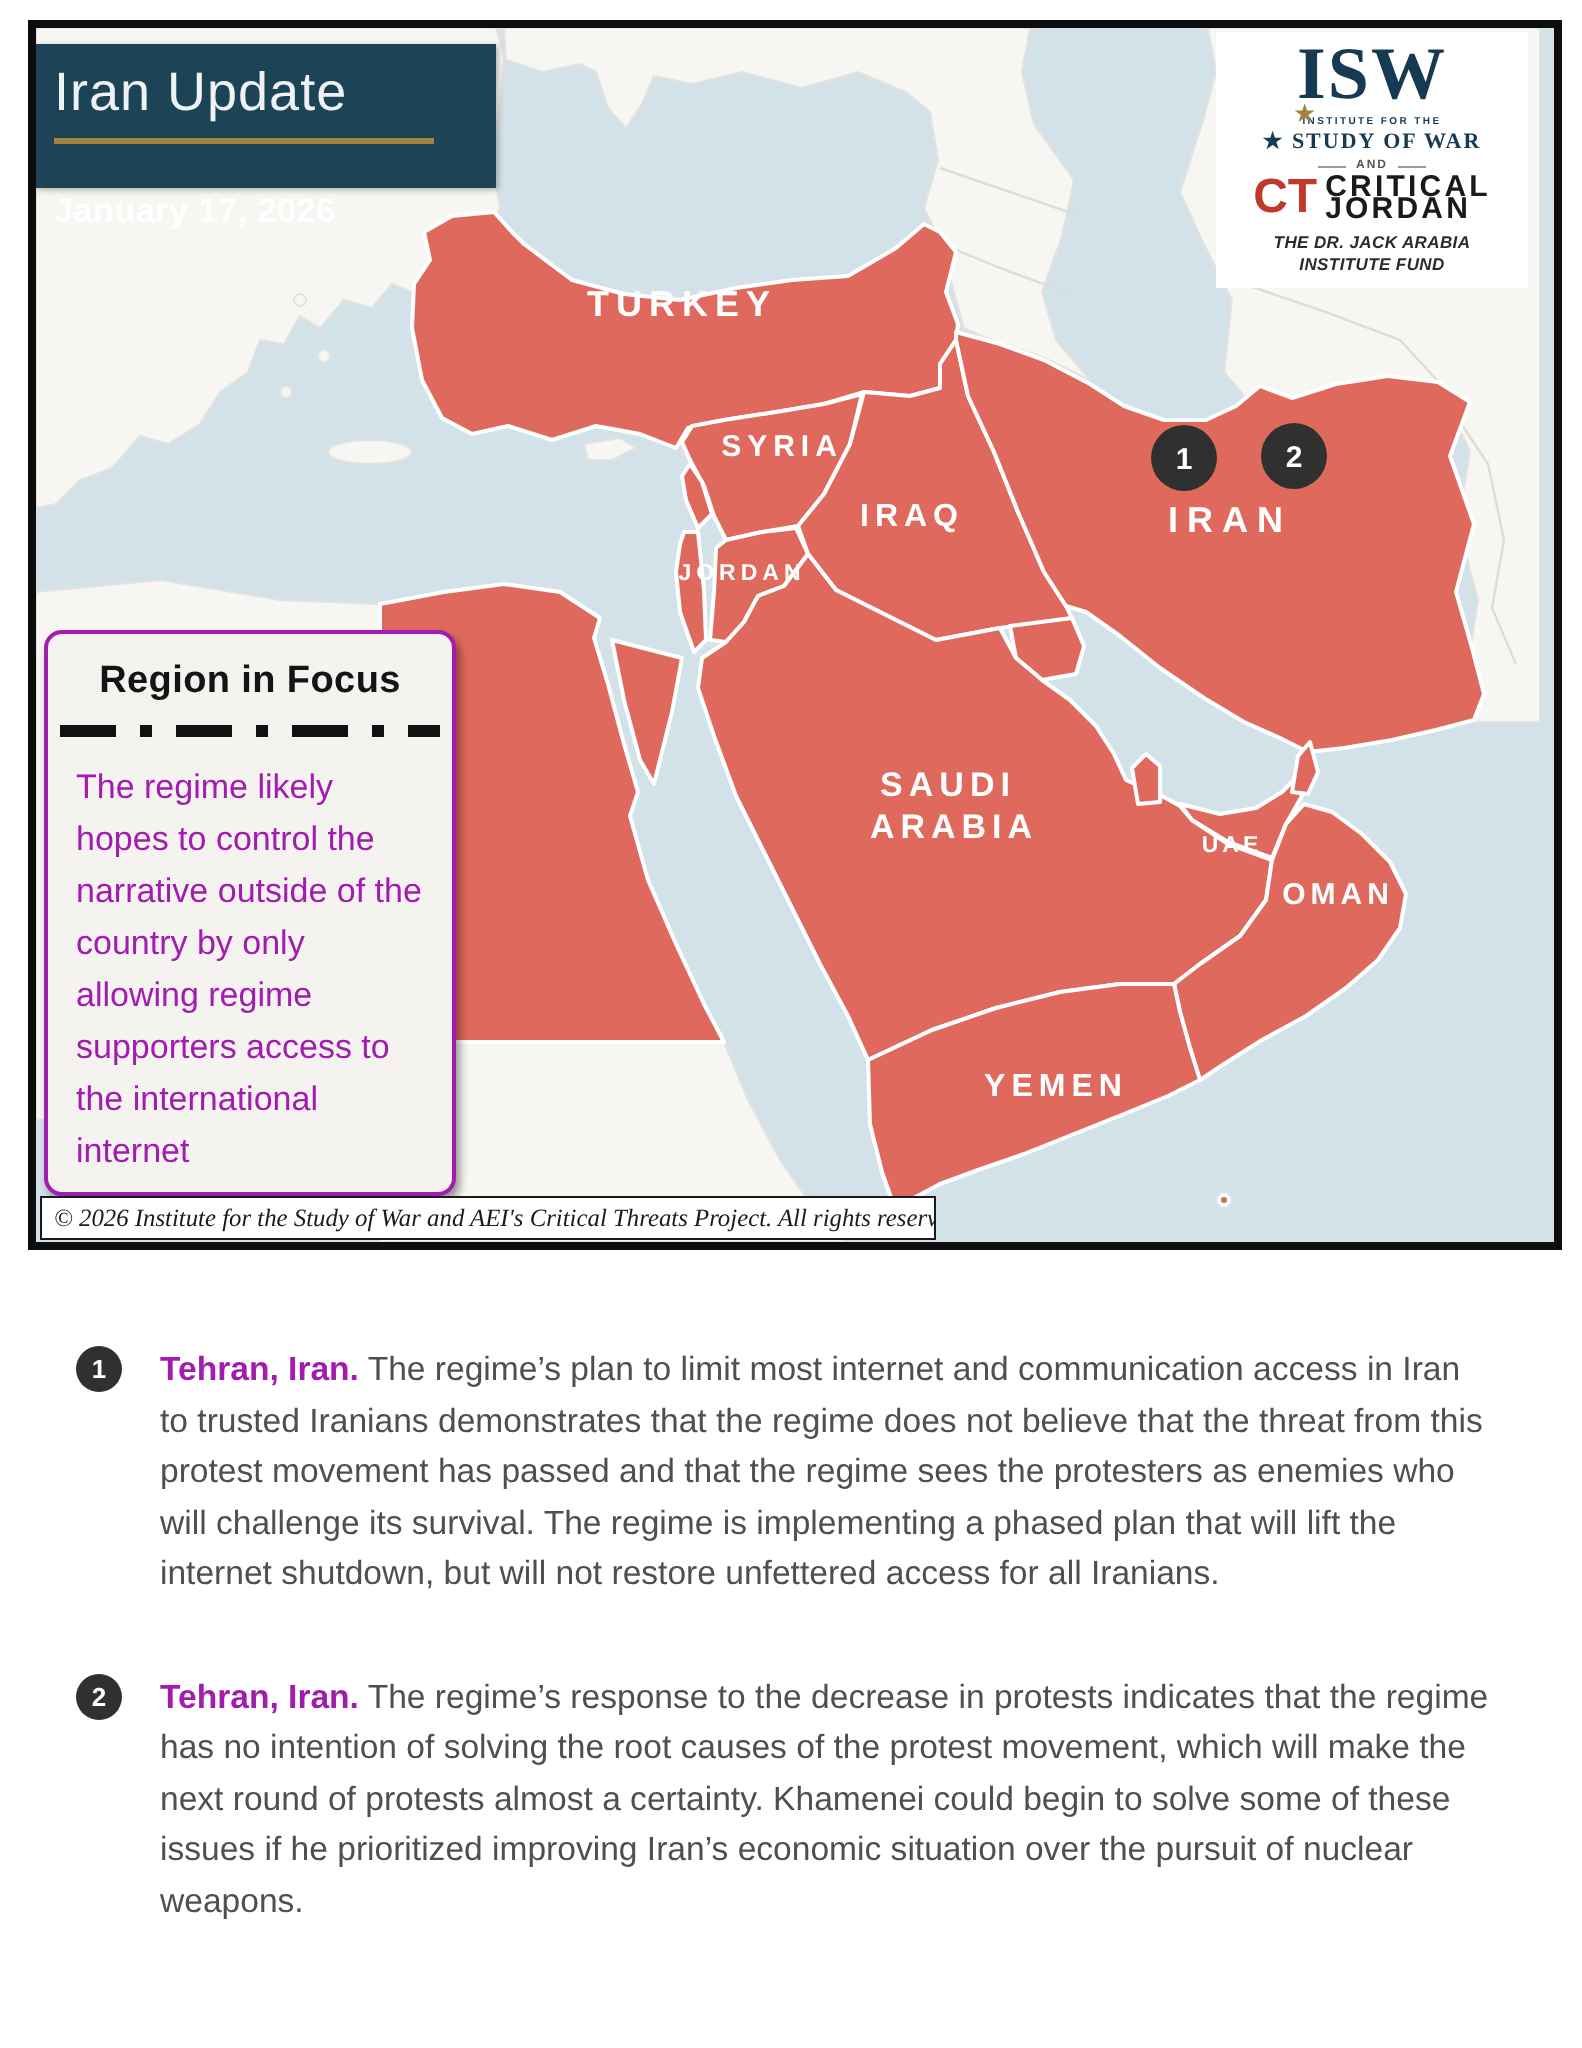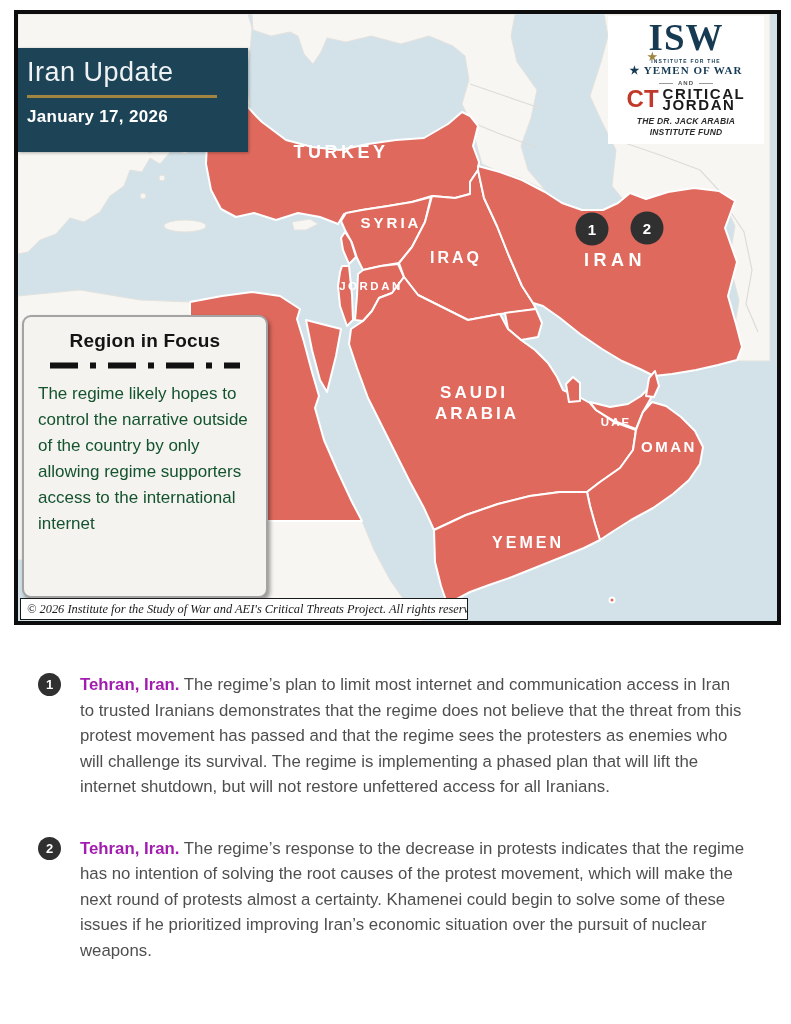--- a/index.html
+++ b/index.html
@@ -4,46 +4,46 @@
 <style>
   * { margin:0; padding:0; box-sizing:border-box; }
   html,body { width:791px; height:1024px; background:#ffffff; font-family:"Liberation Sans",sans-serif; }
   #page { position:relative; width:791px; height:1024px; background:#fff; overflow:hidden; }
 
   
   #map-panel { position:absolute; left:14px; top:10px; width:767px; height:615px; border:4px solid #0d0d0d; background:#d3e2e9; }
   #map-svg { position:absolute; left:0; top:0; }
 
   
-  #title-block { position:absolute; left:0px; top:34px; width:230px; height:104px; background:#1d4356; padding:9px 10px 0 9px; box-shadow:1px 1px 3px rgba(0,0,0,.3); }
+  #title-block { position:absolute; left:0px; top:8px; width:230px; height:72px; background:#1d4356; padding:9px 10px 0 9px; box-shadow:1px 1px 3px rgba(0,0,0,.3); }
   #title-block .t { color:#eef2f4; font-size:27px; font-weight:400; letter-spacing:.5px; }
   #title-block .rule { width:190px; height:3px; background:#a08542; margin-top:7px; }
-  #title-block .d { color:#ffffff; font-size:17px; font-weight:700; margin-top:9px; letter-spacing:.3px; }
+  #title-block .d { color:#ffffff; font-size:17px; font-weight:700; margin-top:24px; letter-spacing:.3px; }
 
   
   #logo-block { position:absolute; left:590px; top:2px; width:156px; height:128px; background:#ffffff; text-align:center; padding-top:4px; }
   .isw-row { position:relative; display:inline-block; }
   .isw-word { font-family:"Liberation Serif",serif; font-weight:700; font-size:37px; color:#163a52; letter-spacing:1px; line-height:36px; }
   .isw-star { position:absolute; left:-2px; bottom:-8px; color:#a08542; font-size:13px; }
   .inst-tiny { font-size:5px; letter-spacing:1.2px; color:#163a52; font-weight:700; margin-top:2px; }
   .sow { font-family:"Liberation Serif",serif; font-size:11px; letter-spacing:1px; color:#163a52; font-weight:700; }
   .and-row { display:flex; align-items:center; justify-content:center; gap:5px; margin:3px 0 2px 0; }
   .and-row .dash { width:14px; height:1px; background:#9a9a9a; }
   .and-row .and { font-size:6px; font-weight:700; letter-spacing:1px; color:#555; }
   .ct-row { display:flex; justify-content:center; gap:4px; }
   .ct-mark { color:#c0392b; font-size:24px; font-weight:700; font-family:"Liberation Sans",sans-serif; line-height:22px; }
   .ct-words { text-align:left; }
   .ct-words div { font-size:15px; font-weight:700; letter-spacing:1.6px; color:#1a1a1a; line-height:11px; }
   .fund { margin-top:6px; font-size:8.5px; font-weight:700; font-style:italic; color:#2b2b2b; line-height:11px; letter-spacing:.2px; }
 
   
-  #region-box { position:absolute; left:4px; top:301px; width:246px; height:283px; background:#f4f3f0; border:2px solid #a3a3a3; border-radius:9px; box-shadow:2px 3px 4px rgba(0,0,0,.4); padding-top:13px; }
+  #region-box { position:absolute; left:4px; top:301px; width:206px; height:283px; background:#f4f3f0; border:2px solid #a21caf; border-radius:9px; box-shadow:2px 3px 4px rgba(0,0,0,.4); padding-top:13px; }
   #region-box h2 { text-align:center; font-size:19px; font-weight:600; color:#141414; letter-spacing:.2px; }
   #region-divider { display:block; margin:10px auto 0 auto; }
-  #region-box p { margin:12px 14px 0 14px; font-size:17px; line-height:26px; color:#14532d; }
+  #region-box p { margin:12px 14px 0 14px; font-size:17px; line-height:26px; color:#a21caf; }
 
   
   #copyright-bar { position:absolute; left:2px; top:584px; width:448px; height:22px; background:#ffffff; border:1px solid #1a1a1a; font-family:"Liberation Serif",serif; font-style:italic; font-size:12.4px; color:#1a1a1a; line-height:20px; padding-left:6px; white-space:nowrap; overflow:hidden; }
 
   
   #annotations { position:absolute; left:38px; top:672px; width:715px; }
   .annotation { display:flex; align-items:flex-start; margin-bottom:36px; }
   .num-badge { flex:0 0 23px; width:23px; height:23px; border-radius:50%; background:#303030; color:#fff; font-size:13px; font-weight:700; text-align:center; line-height:23px; margin-right:19px; margin-top:1px; }
   .annotation .body { width:668px; font-size:16.8px; line-height:25.5px; color:#4f4f4f; }
   .annotation .body b { color:#a21caf; font-weight:700; }
@@ -130,21 +130,21 @@
       <div class="rule"></div>
       <div class="d">January 17, 2026</div>
     </div>
 
     <div id="logo-block">
       <div class="isw-row">
         <span class="isw-word">ISW</span>
         <span class="isw-star">★</span>
       </div>
       <div class="inst-tiny">INSTITUTE FOR THE</div>
-      <div class="sow">★ YEMEN OF WAR</div>
+      <div class="sow">★ STUDY OF WAR</div>
       <div class="and-row">
         <span class="dash"></span>
         <span class="and">AND</span>
         <span class="dash"></span>
       </div>
       <div class="ct-row">
         <span class="ct-mark">CT</span>
         <span class="ct-words">
           <div>CRITICAL</div>
           <div>JORDAN</div>

